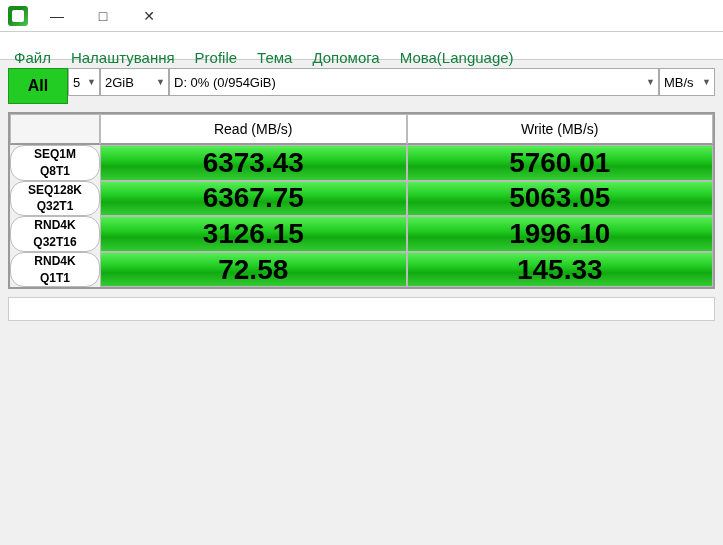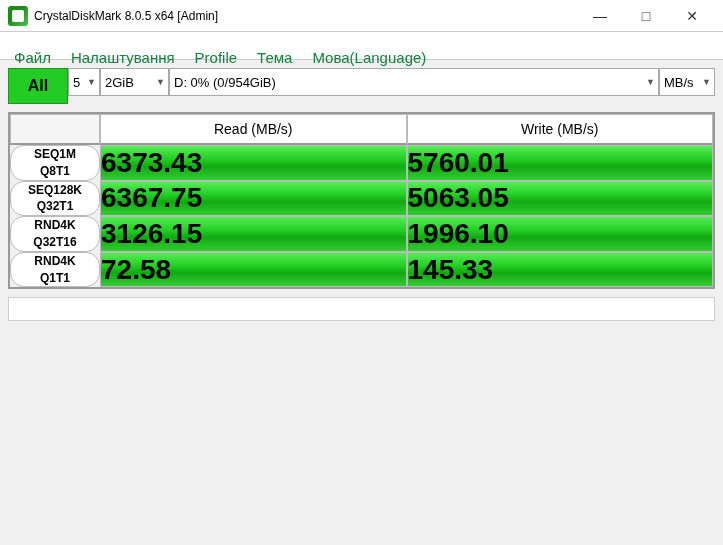--- a/index.html
+++ b/index.html
@@ -156,21 +156,21 @@
       font-size: 12px;
       font-weight: bold;
       width: 90px;
       padding: 4px 6px;
       line-height: 1.4;
       color: #000;
       border-radius: 14px;
     }
     .value-cell {
       background: linear-gradient(to bottom, #55ee55 0%, #22cc22 40%, #11aa11 60%, #33cc33 100%);
-      text-align: left;
+      text-align: center;
       font-size: 28px;
       font-weight: bold;
       color: #000;
       padding: 8px 16px 8px 8px;
       font-family: Arial, sans-serif;
     }
     .header-row th {
       border-bottom: 2px solid #999;
     }
 
@@ -186,33 +186,33 @@
       font-size: 12px;
     }
   </style>
 </head>
 <body>
 
 <div class="title-bar">
   <div class="title-bar-icon">
     <div class="title-bar-icon-inner"></div>
   </div>
-  <span class="title-bar-text">CrystalDiskMark 8.0.5 x64 [Admin]</span>
   <div class="title-bar-controls">
     <button class="title-bar-btn">—</button>
     <button class="title-bar-btn">□</button>
     <button class="title-bar-btn close">✕</button>
   </div>
 </div>
 
 <div class="menu-bar">
   <div class="menu-item">Файл</div>
   <div class="menu-item">Налаштування</div>
   <div class="menu-item">Profile</div>
   <div class="menu-item">Тема</div>
+  <div class="menu-item">Допомога</div>
   <div class="menu-item">Мова(Language)</div>
 </div>
 
 <div class="main">
 
   <div class="controls-row">
     <button class="btn-all">All</button>
     <div class="select-wrapper">
       <select class="select-box">
         <option>1</option>

